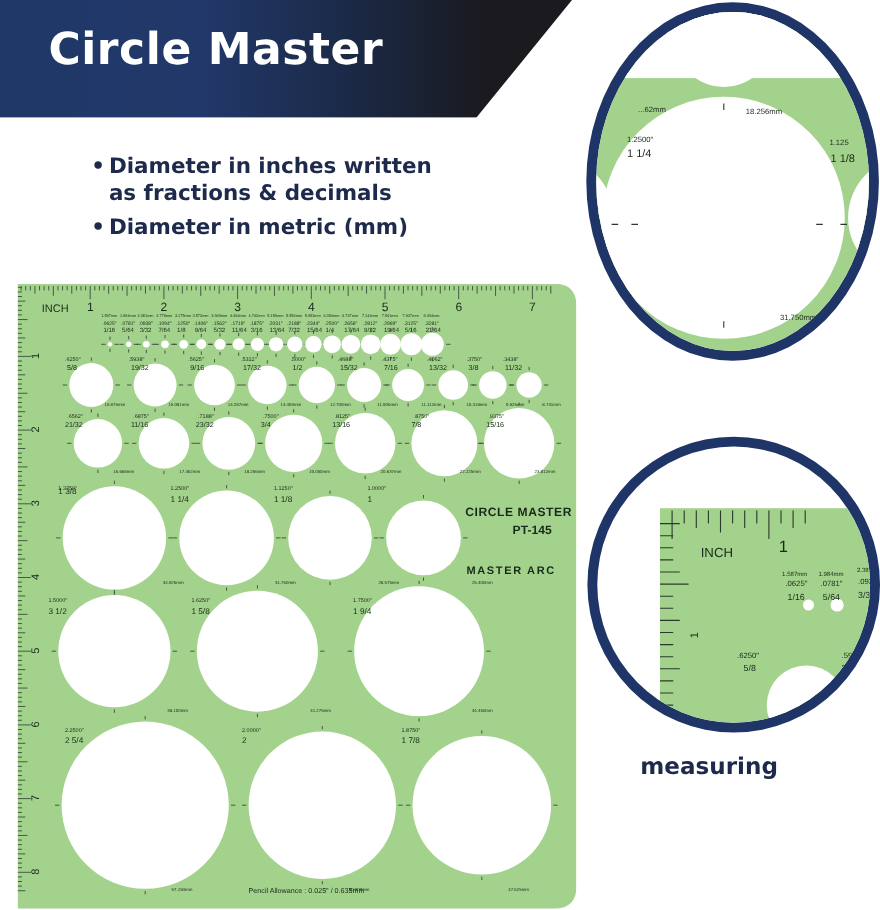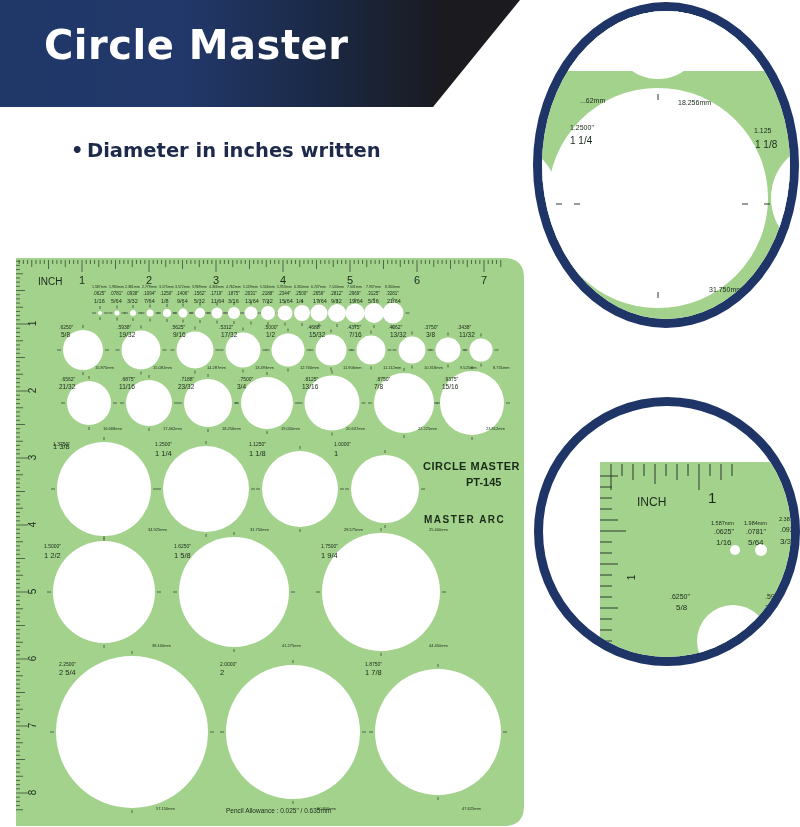--- a/index.html
+++ b/index.html
@@ -1,41 +1,45 @@
 <!DOCTYPE html>
 <html><head>
 <meta charset="utf-8">
 <style>
   html, body { margin:0; padding:0; }
   body { width:800px; height:827px; position:relative; overflow:hidden; background:#ffffff; font-family:"DejaVu Sans", sans-serif; }
   .banner { position:absolute; left:0; top:0; width:520px; height:107px;
     background:linear-gradient(90deg,#1f3868 0%,#22386a 35%,#1b2a48 60%,#1a1a1f 85%);
     clip-path:polygon(0 0,520px 0,433px 107px,0 107px); }
   .banner h1 { position:absolute; left:44px; top:22px; margin:0; color:#fff; font-size:40px; font-weight:bold; letter-spacing:0.5px; font-family:"DejaVu Sans", sans-serif; }
-  .bullets { position:absolute; left:71px; top:138px; color:#1e2a4c; font-weight:bold; font-size:19.5px; line-height:25px; }
+  .bullets { position:absolute; left:83px; top:138px; color:#1e2a4c; font-weight:bold; font-size:19.5px; line-height:25px; }
   .bullets .b { position:relative; padding-left:16px; margin-bottom:6px; }
   .bullets .b:before { content:"•"; position:absolute; left:0; top:0; }
   .template-wrap { position:absolute; left:16px; top:258px; width:508px; height:570px; }
   .template-svg { position:absolute; left:0; top:0; }
   .zoom { position:absolute; border-radius:50%; overflow:hidden; border:9px solid #1f3568; background:#fff; box-sizing:border-box; }
   .zoom1 { left:533px; top:2px; width:266px; height:326px; border-radius:50%; }
   .zoom2 { left:534px; top:397px; width:266px; height:269px; }
   .caption { position:absolute; left:582px; top:683px; color:#1e2a4c; font-weight:bold; font-size:21px; line-height:29px; }
   .lbl { position:absolute; font-family:"Liberation Sans", sans-serif; color:#1a2a1a; white-space:nowrap; }
 </style>
 </head>
 <body>
 
 <div class="banner">
   <h1>Circle Master</h1>
 </div>
 
 <div class="bullets">
   <div class="b">
     <div>Diameter in inches written</div>
+    <div>as fractions &amp; decimals</div>
+  </div>
+  <div class="b">
+    <div>Diameter in metric (mm)</div>
   </div>
 </div>
 
 <div class="template-wrap">
   <svg class="template-svg" width="508" height="570" viewBox="0 0 508 570">
     <path d="M0,0 H488 Q508,0 508,20 V548 Q508,568 488,568 H0 Z" fill="#a3d28c"></path>
     <g id="ticks-top" stroke="#3a4a3a" stroke-width="0.8">
         <line x1="3.1875" y1="2" x2="3.1875" y2="6"></line>
         <line x1="7.375" y1="2" x2="7.375" y2="6"></line>
         <line x1="11.5625" y1="2" x2="11.5625" y2="6"></line>
@@ -642,21 +646,21 @@
       <div class="lbl" style="left: 139px; top: 183px; font-size: 5px;">1.2500"</div>
       <div class="lbl" style="left: 139px; top: 191px; font-size: 7.5px;">1 1/4</div>
       <div class="lbl" style="left: 234px; top: 269px; font-size: 4px;">31.750mm</div>
       <div class="lbl" style="left: 233px; top: 183px; font-size: 5px;">1.1250"</div>
       <div class="lbl" style="left: 233px; top: 191px; font-size: 7.5px;">1 1/8</div>
       <div class="lbl" style="left: 328px; top: 269px; font-size: 4px;">28.575mm</div>
       <div class="lbl" style="left: 318px; top: 183px; font-size: 5px;">1.0000"</div>
       <div class="lbl" style="left: 318px; top: 191px; font-size: 7.5px;">1</div>
       <div class="lbl" style="left: 413px; top: 269px; font-size: 4px;">25.400mm</div>
       <div class="lbl" style="left: 28px; top: 285px; font-size: 5px;">1.5000"</div>
-      <div class="lbl" style="left: 28px; top: 293px; font-size: 7.5px;">1 2/2</div>
+      <div class="lbl" style="left: 28px; top: 293px; font-size: 7.5px;">3 1/2</div>
       <div class="lbl" style="left: 136px; top: 385px; font-size: 4px;">38.100mm</div>
       <div class="lbl" style="left: 158px; top: 285px; font-size: 5px;">1.6250"</div>
       <div class="lbl" style="left: 158px; top: 293px; font-size: 7.5px;">1 5/8</div>
       <div class="lbl" style="left: 266px; top: 385px; font-size: 4px;">41.275mm</div>
       <div class="lbl" style="left: 305px; top: 285px; font-size: 5px;">1.7500"</div>
       <div class="lbl" style="left: 305px; top: 293px; font-size: 7.5px;">1 9/4</div>
       <div class="lbl" style="left: 413px; top: 385px; font-size: 4px;">44.450mm</div>
       <div class="lbl" style="left: 43px; top: 403px; font-size: 5px;">2.2500"</div>
       <div class="lbl" style="left: 43px; top: 410px; font-size: 7.5px;">2 5/4</div>
       <div class="lbl" style="left: 140px; top: 548px; font-size: 4px;">57.150mm</div>
@@ -750,13 +754,14 @@
   <div class="lbl" style="left:237px;top:120px;font-size:7px;">.093</div>
   <div class="lbl" style="left:237px;top:131px;font-size:8px;">3/3</div>
   <div class="lbl" style="left:127px;top:187px;font-size:7px;">.6250"</div>
   <div class="lbl" style="left:133px;top:197px;font-size:8px;">5/8</div>
   <div class="lbl" style="left:222px;top:187px;font-size:7px;">.593</div>
   <div class="lbl" style="left:222px;top:197px;font-size:8px;">20</div>
   <div class="lbl" style="left:86px;top:166px;font-size:10px;transform:rotate(-90deg);">1</div>
 </div>
 
 <div class="caption">
+  <div>measuring</div>
 </div>
 
 </body></html>

